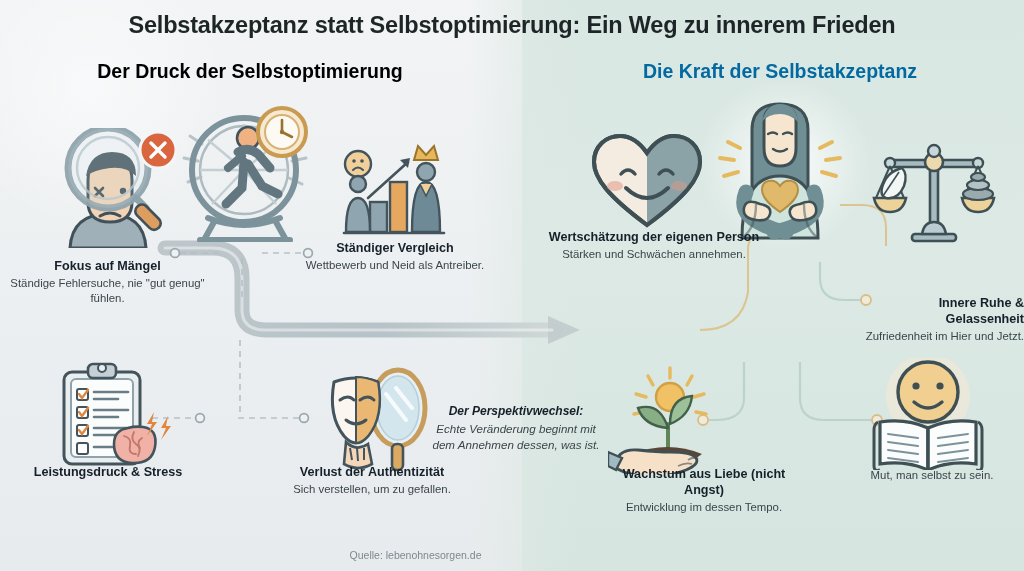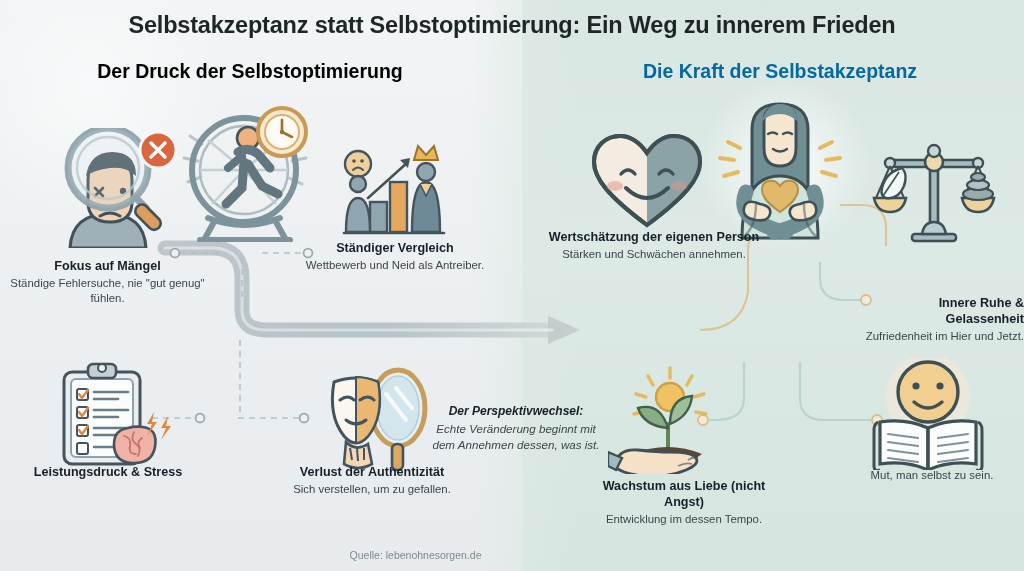--- a/index.html
+++ b/index.html
@@ -384,21 +384,21 @@
   <div class="card" style="left:548px;top:229px;width:212px;">
     <div class="c-title">Wertschätzung der eigenen Person</div>
     <div class="c-desc">Stärken und Schwächen annehmen.</div>
   </div>
 
   <div class="card" style="left:862px;top:251px;width:162px;text-align:right;margin-top:44px;">
     <div class="c-title">Innere Ruhe &amp; Gelassenheit</div>
     <div class="c-desc">Zufriedenheit im Hier und Jetzt.</div>
   </div>
 
-  <div class="card" style="left:588px;top:466px;width:192px;margin-top:12px;">
+  <div class="card" style="left:608px;top:466px;width:192px;">
     <div class="c-title">Wachstum aus Liebe (nicht Angst)</div>
     <div class="c-desc">Entwicklung im dessen Tempo.</div>
   </div>
 
   <div class="card" style="left:848px;top:466px;width:168px;">
     <div class="c-desc">Mut, man selbst zu sein.</div>
   </div>
 
   <div class="source">Quelle: lebenohnesorgen.de</div>
 

